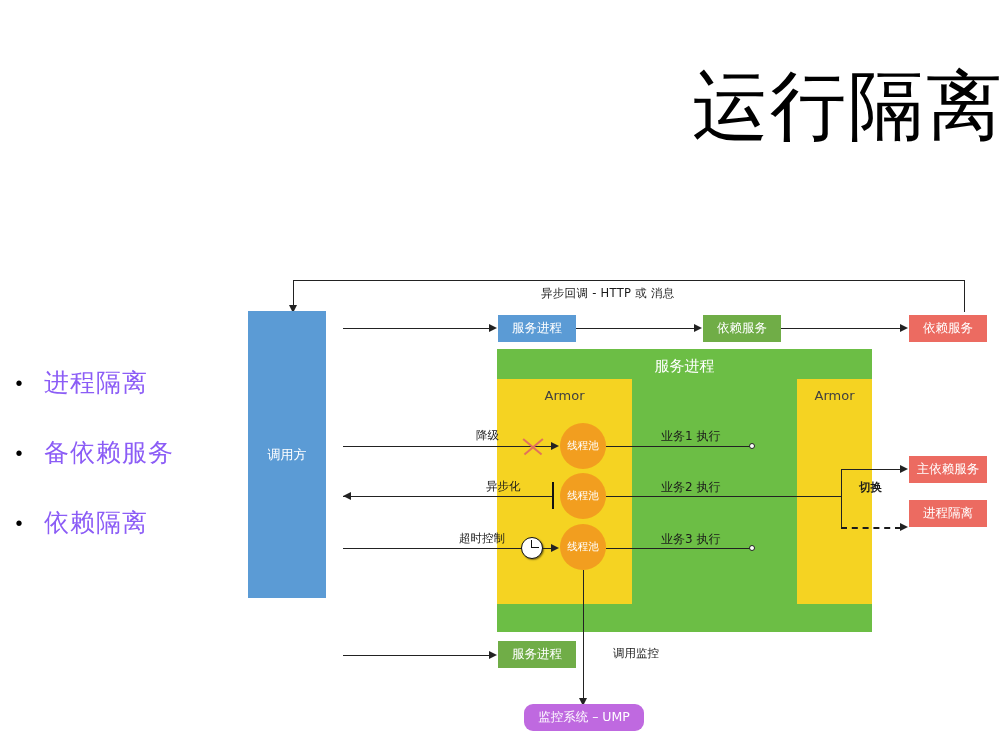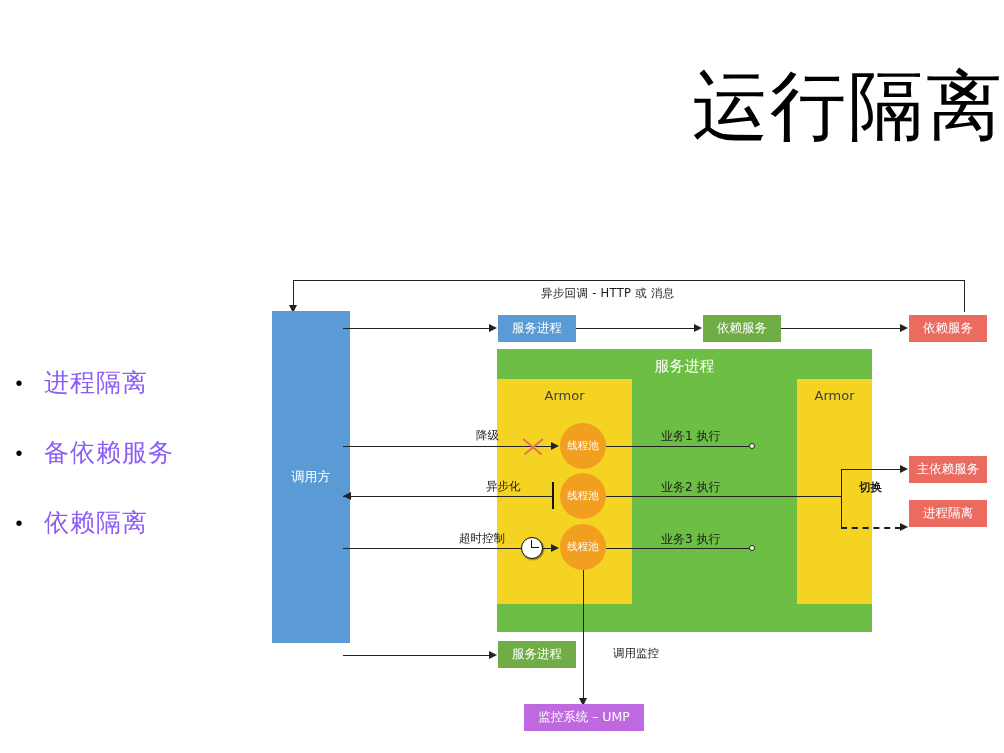--- a/index.html
+++ b/index.html
@@ -73,21 +73,21 @@
     display: flex;
     align-items: center;
     justify-content: center;
     color: #ffffff;
     font-family: "DejaVu Sans", "Liberation Sans", sans-serif;
     text-align: center;
   }
   .box-blue      { background: #5b9bd5; }
   .box-green     { background: #70ad47; }
   .box-red       { background: #ec6b61; }
-  .box-purple    { background: #bf69e0; }
+  .box-purple    { background: #bf69e0; border-radius: 9px; }
   .box-greenpanel{ background: #6cbe45; }
   .box-yellow    { background: #f5d322; color: #404040; }
   .circle-orange {
     background: #f29e1f;
     border-radius: 50%;
     color: #ffffff;
   }
 
   
   .hline {
@@ -221,21 +221,21 @@
 
   <div class="lbl lbl-top" style="left:541px; top:263px;margin-top:23px;">异步回调 - HTTP 或 消息</div>
 
   <div class="hline" style="left:293px; top:280px; width:672px;"></div>
 
   <div class="vline" style="left:964px; top:280px; height:32px;"></div>
 
   <div class="vline" style="left:293px; top:280px; height:28px;"></div>
   <div class="arrowhead-down" style="left:288.6px; top:305px;"></div>
 
-  <div class="box box-blue" style="left:272px; top:311px; width:78px; height:332px; font-size:13px;">调用方</div>
+  <div class="box box-blue" style="left:248px; top:311px; width:78px; height:287px; font-size:13px;">调用方</div>
 
   <div class="box box-blue" style="left:498px; top:315px; width:78px; height:27px; font-size:12.5px;">服务进程</div>
 
   <div class="box box-green" style="left:703px; top:315px; width:78px; height:27px; font-size:12.5px;">依赖服务</div>
 
   <div class="box box-red" style="left:909px; top:315px; width:78px; height:27px; font-size:12.5px;">依赖服务</div>
 
   <div class="hline" style="left:343px; top:328px; width:147px;"></div>
   <div class="arrowhead" style="left:489px; top:323.5px;"></div>
 

